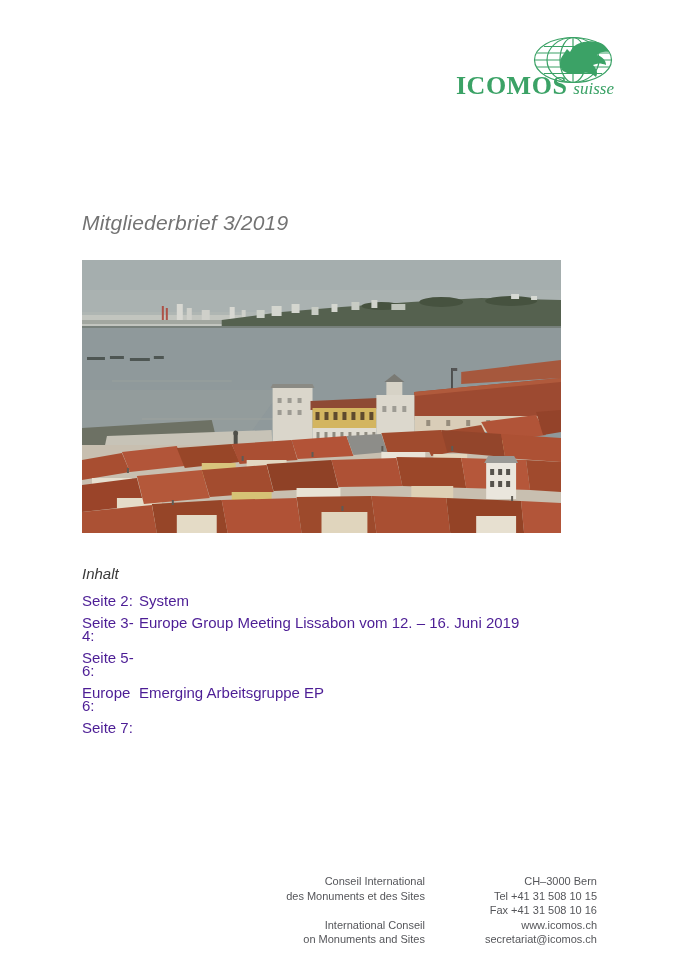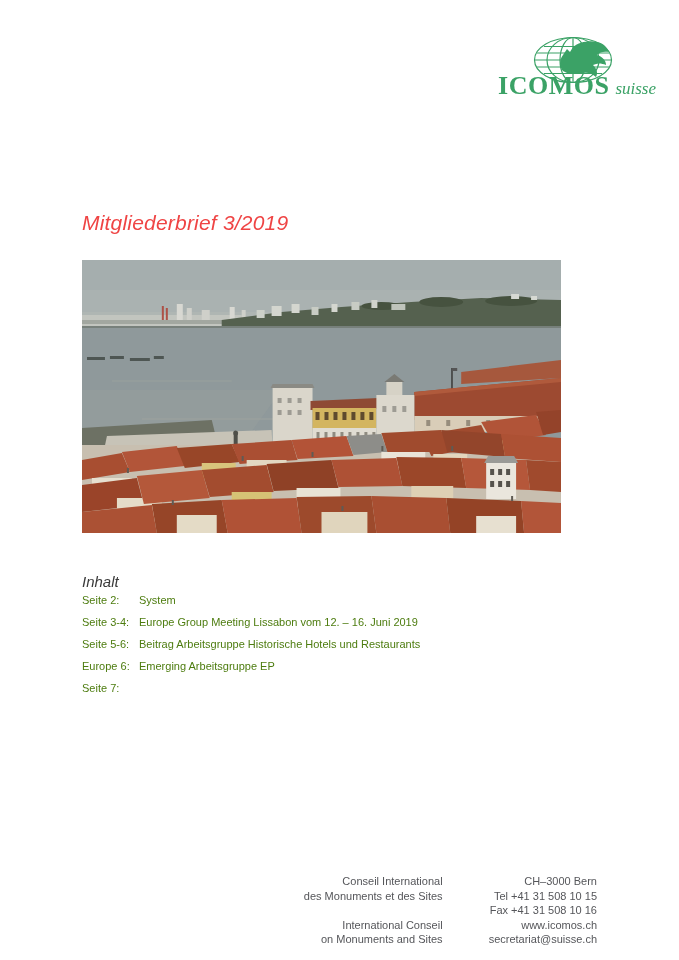--- a/index.html
+++ b/index.html
@@ -9,45 +9,45 @@
     background:#ffffff;
     font-family:"Liberation Sans", sans-serif;
     overflow:hidden;
     margin:0 auto;
   }
   
   .logo-globe{position:absolute;left:533px;top:36px;width:80px;height:46px;}
   .logo-text{
     position:absolute;left:456px;top:72px;width:200px;
     font-family:"Liberation Serif", serif;
-    color:#3ba266;line-height:28px;white-space:nowrap;text-align:right;
+    color:#3ba266;line-height:28px;white-space:nowrap;
   }
   .logo-text .name{font-size:26px;font-weight:bold;letter-spacing:.5px;}
   .logo-text .suffix{font-size:17px;font-style:italic;margin-left:6px;}
   
   .doc-title{
     position:absolute;left:82px;top:211px;
-    font-size:21px;font-style:italic;color:#ef4444;letter-spacing:.2px;
+    font-size:21px;font-style:italic;color:#737373;letter-spacing:.2px;
   }
   
   .photo{position:absolute;left:82px;top:260px;width:479px;height:273px;}
   .photo svg{display:block;width:100%;height:100%;}
   
   .toc-heading{
     position:absolute;left:82px;top:565px;
-    font-size:15px;font-style:italic;color:#3a3a3a;margin-top:8px;
+    font-size:15px;font-style:italic;color:#3a3a3a;
   }
   .toc{position:absolute;left:82px;top:594px;width:480px;}
-  .toc-row{display:flex;margin-bottom:9px;font-size:11px;color:#4d7c0f;line-height:13px;align-items:center;}
+  .toc-row{display:flex;margin-bottom:9px;font-size:15px;color:#4c1d95;line-height:13px;}
   .toc-page{flex:0 0 57px;}
   .toc-label{flex:1;}
   
   .footer{
     position:absolute;right:82px;top:874px;
-    display:flex;gap:46px;
+    display:flex;gap:60px;
     font-size:11px;line-height:14.5px;color:#55565a;
   }
   .footer .col{text-align:right;white-space:nowrap;}
   .footer .blank{height:14.5px;}
 </style>
 </head>
 <body>
 
 <div class="page">
 
@@ -251,21 +251,20 @@
     <div class="toc-row">
       <span class="toc-page">Seite 2:</span>
       <span class="toc-label">System</span>
     </div>
     <div class="toc-row">
       <span class="toc-page">Seite 3-4:</span>
       <span class="toc-label">Europe Group Meeting Lissabon vom 12. – 16. Juni 2019</span>
     </div>
     <div class="toc-row">
       <span class="toc-page">Seite 5-6:</span>
-      <span class="toc-label">Beitrag Arbeitsgruppe Historische Hotels und Restaurants</span>
     </div>
     <div class="toc-row">
       <span class="toc-page">Europe 6:</span>
       <span class="toc-label">Emerging Arbeitsgruppe EP</span>
     </div>
     <div class="toc-row">
       <span class="toc-page">Seite 7:</span>
     </div>
   </div>
 
@@ -275,17 +274,17 @@
       <div>des Monuments et des Sites</div>
       <div class="blank"></div>
       <div>International Conseil</div>
       <div>on Monuments and Sites</div>
     </div>
     <div class="col">
       <div>CH–3000 Bern</div>
       <div>Tel +41 31 508 10 15</div>
       <div>Fax +41 31 508 10 16</div>
       <div>www.icomos.ch</div>
-      <div>secretariat@suisse.ch</div>
+      <div>secretariat@icomos.ch</div>
     </div>
   </div>
 
 </div>
 
 </body></html>

